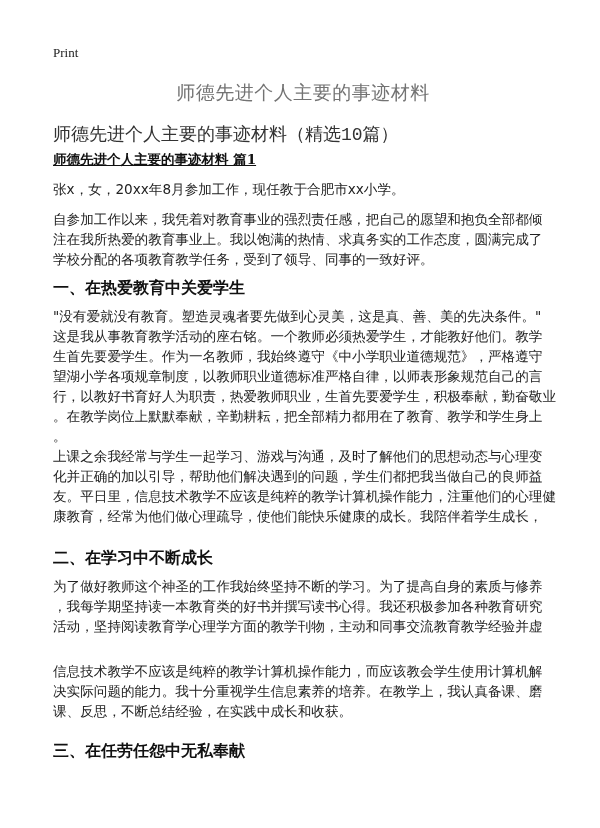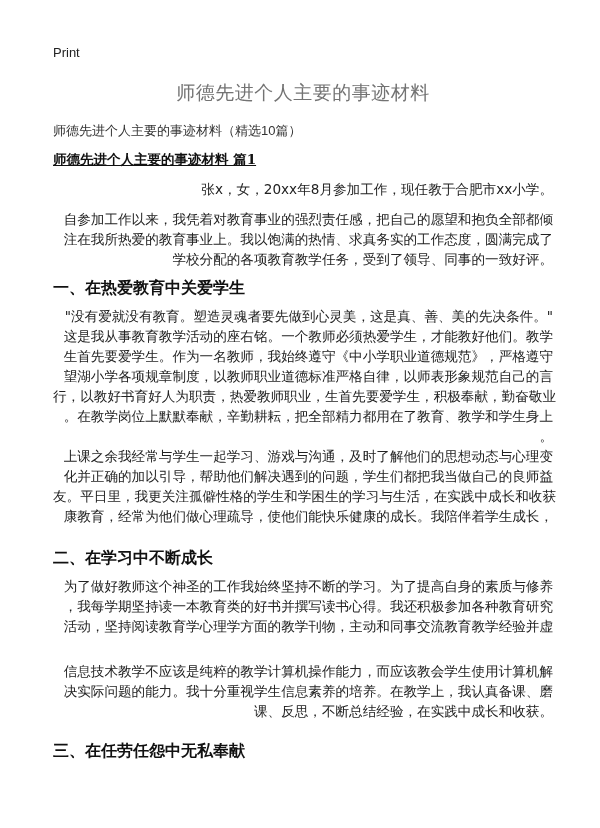--- a/index.html
+++ b/index.html
@@ -1,22 +1,22 @@
 <!DOCTYPE html>
 <html><head>
 <meta charset="utf-8">
 <style>
   html, body { margin: 0; padding: 0; background: #ffffff; }
   body { width: 600px; height: 828px; overflow: hidden; position: relative; color: #1a1a1a; }
   .page { position: absolute; left: 53px; top: 0; width: 500px; }
-  .print { position: absolute; top: 45px; left: 0; font-family: Liberation Sans, sans-serif; font-size: 13px; color: #222; }
+  .print { position: absolute; top: 45px; left: 0; font-family: Liberation Serif, serif; font-size: 13px; color: #222; }
   .title { position: absolute; top: 80px; left: 0; width: 500px; text-align: center; font-family: "DejaVu Sans", sans-serif; font-size: 19px; color: #737373; letter-spacing: 0.5px; }
-  .subtitle { position: absolute; top: 122px; left: 0; font-family: Liberation Sans, sans-serif; font-size: 13px; color: #333; }
+  .subtitle { position: absolute; top: 122px; left: 0; font-family: Liberation Mono, monospace; font-size: 18px; color: #333; }
   .chapter { position: absolute; top: 151px; left: 0; font-family: "DejaVu Serif", serif; font-weight: bold; font-size: 13.5px; color: #111; text-decoration: underline; }
-  .para { position: absolute; left: 0; width: 500px; font-family: "DejaVu Sans", sans-serif; font-size: 13.6px; line-height: 20px; color: #222; white-space: nowrap; text-align: right; }
+  .para { position: absolute; left: 0; width: 500px; font-family: "DejaVu Sans", sans-serif; font-size: 13.6px; line-height: 20px; color: #222; white-space: nowrap; }
   .para .ln { display: block; }
   .heading { position: absolute; left: 0; font-family: "DejaVu Serif", serif; font-weight: bold; font-size: 16px; color: #111; }
 </style>
 </head>
 <body>
 
 <div class="page">
   <div class="print">Print</div>
   <div class="title">师德先进个人主要的事迹材料</div>
   <div class="subtitle">师德先进个人主要的事迹材料（精选10篇）</div>
@@ -40,21 +40,21 @@
     <span class="ln">生首先要爱学生。作为一名教师，我始终遵守《中小学职业道德规范》，严格遵守</span>
     <span class="ln">望湖小学各项规章制度，以教师职业道德标准严格自律，以师表形象规范自己的言</span>
     <span class="ln">行，以教好书育好人为职责，热爱教师职业，生首先要爱学生，积极奉献，勤奋敬业</span>
     <span class="ln">。在教学岗位上默默奉献，辛勤耕耘，把全部精力都用在了教育、教学和学生身上</span>
     <span class="ln">。</span>
   </div>
 
   <div class="para" style="top:446px">
     <span class="ln">上课之余我经常与学生一起学习、游戏与沟通，及时了解他们的思想动态与心理变</span>
     <span class="ln">化并正确的加以引导，帮助他们解决遇到的问题，学生们都把我当做自己的良师益</span>
-    <span class="ln">友。平日里，我更关注孤僻性格的学生和学困生的学习与生活，在实践中成长和收获</span>
+    <span class="ln">友。平日里，信息技术教学不应该是纯粹的教学计算机操作能力，注重他们的心理健</span>
     <span class="ln">康教育，经常为他们做心理疏导，使他们能快乐健康的成长。我陪伴着学生成长，</span>
   </div>
 
   <div class="heading" style="top:548px">二、在学习中不断成长</div>
 
   <div class="para" style="top:576px">
     <span class="ln">为了做好教师这个神圣的工作我始终坚持不断的学习。为了提高自身的素质与修养</span>
     <span class="ln">，我每学期坚持读一本教育类的好书并撰写读书心得。我还积极参加各种教育研究</span>
     <span class="ln">活动，坚持阅读教育学心理学方面的教学刊物，主动和同事交流教育教学经验并虚</span>
   </div>

